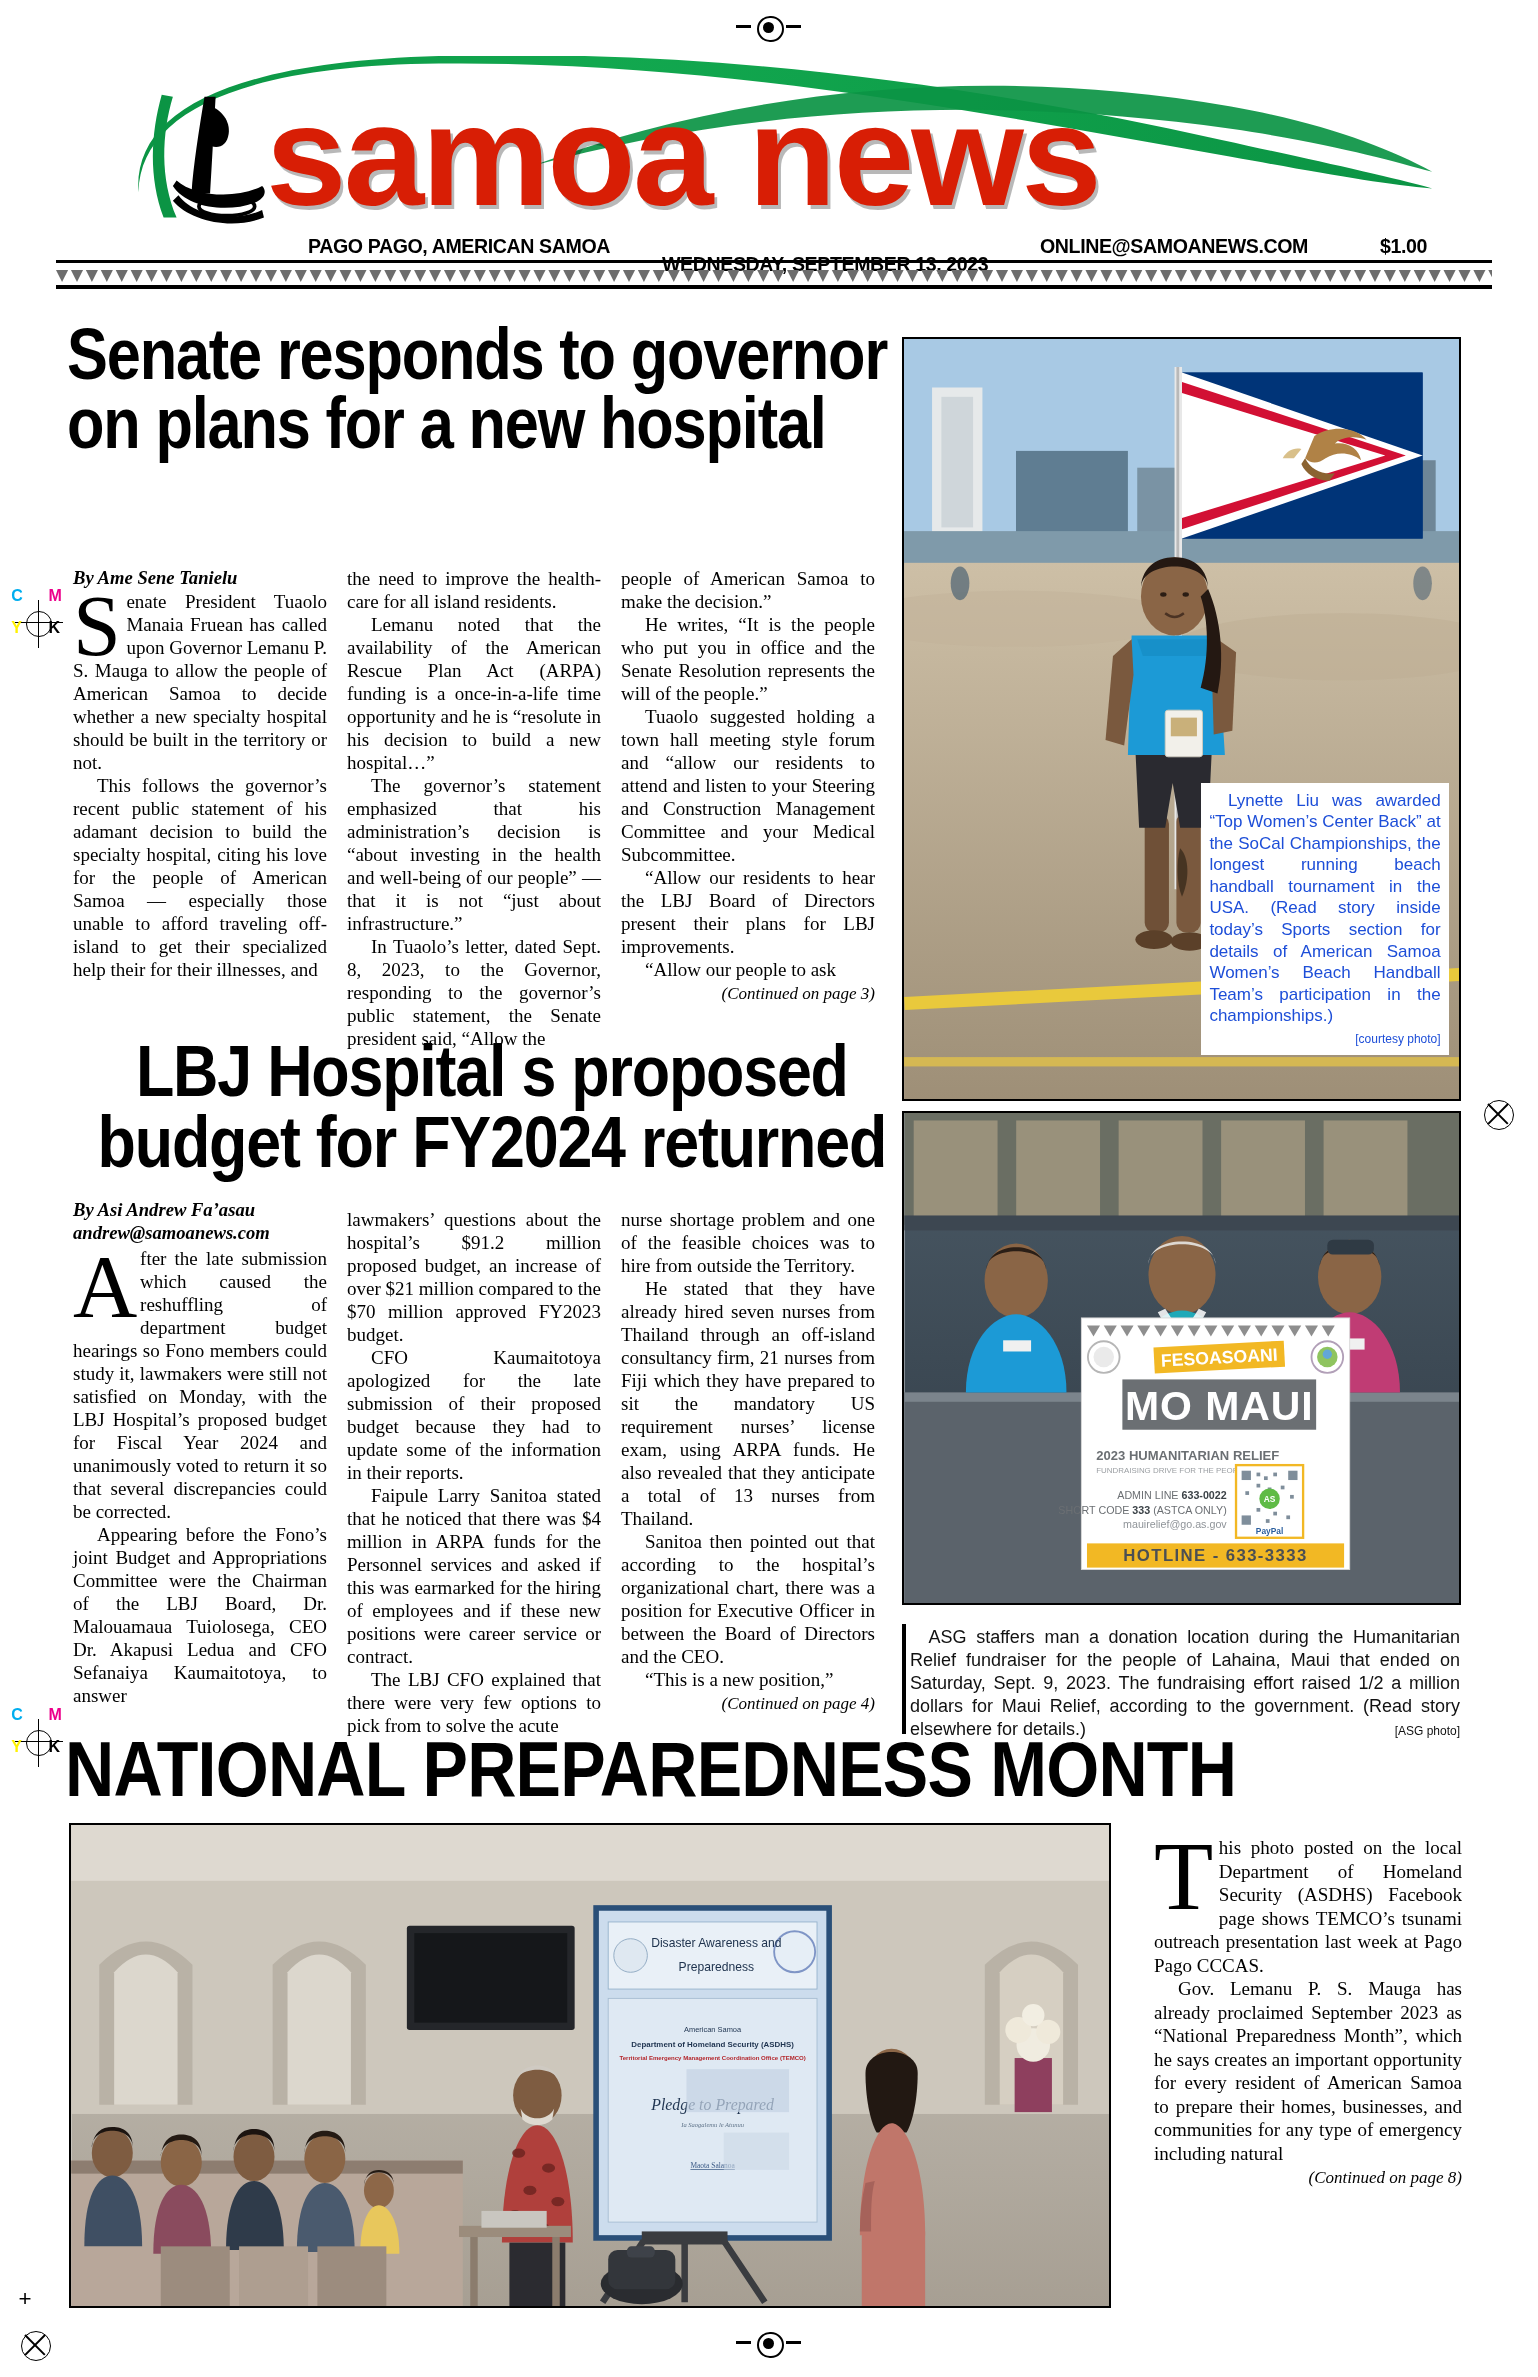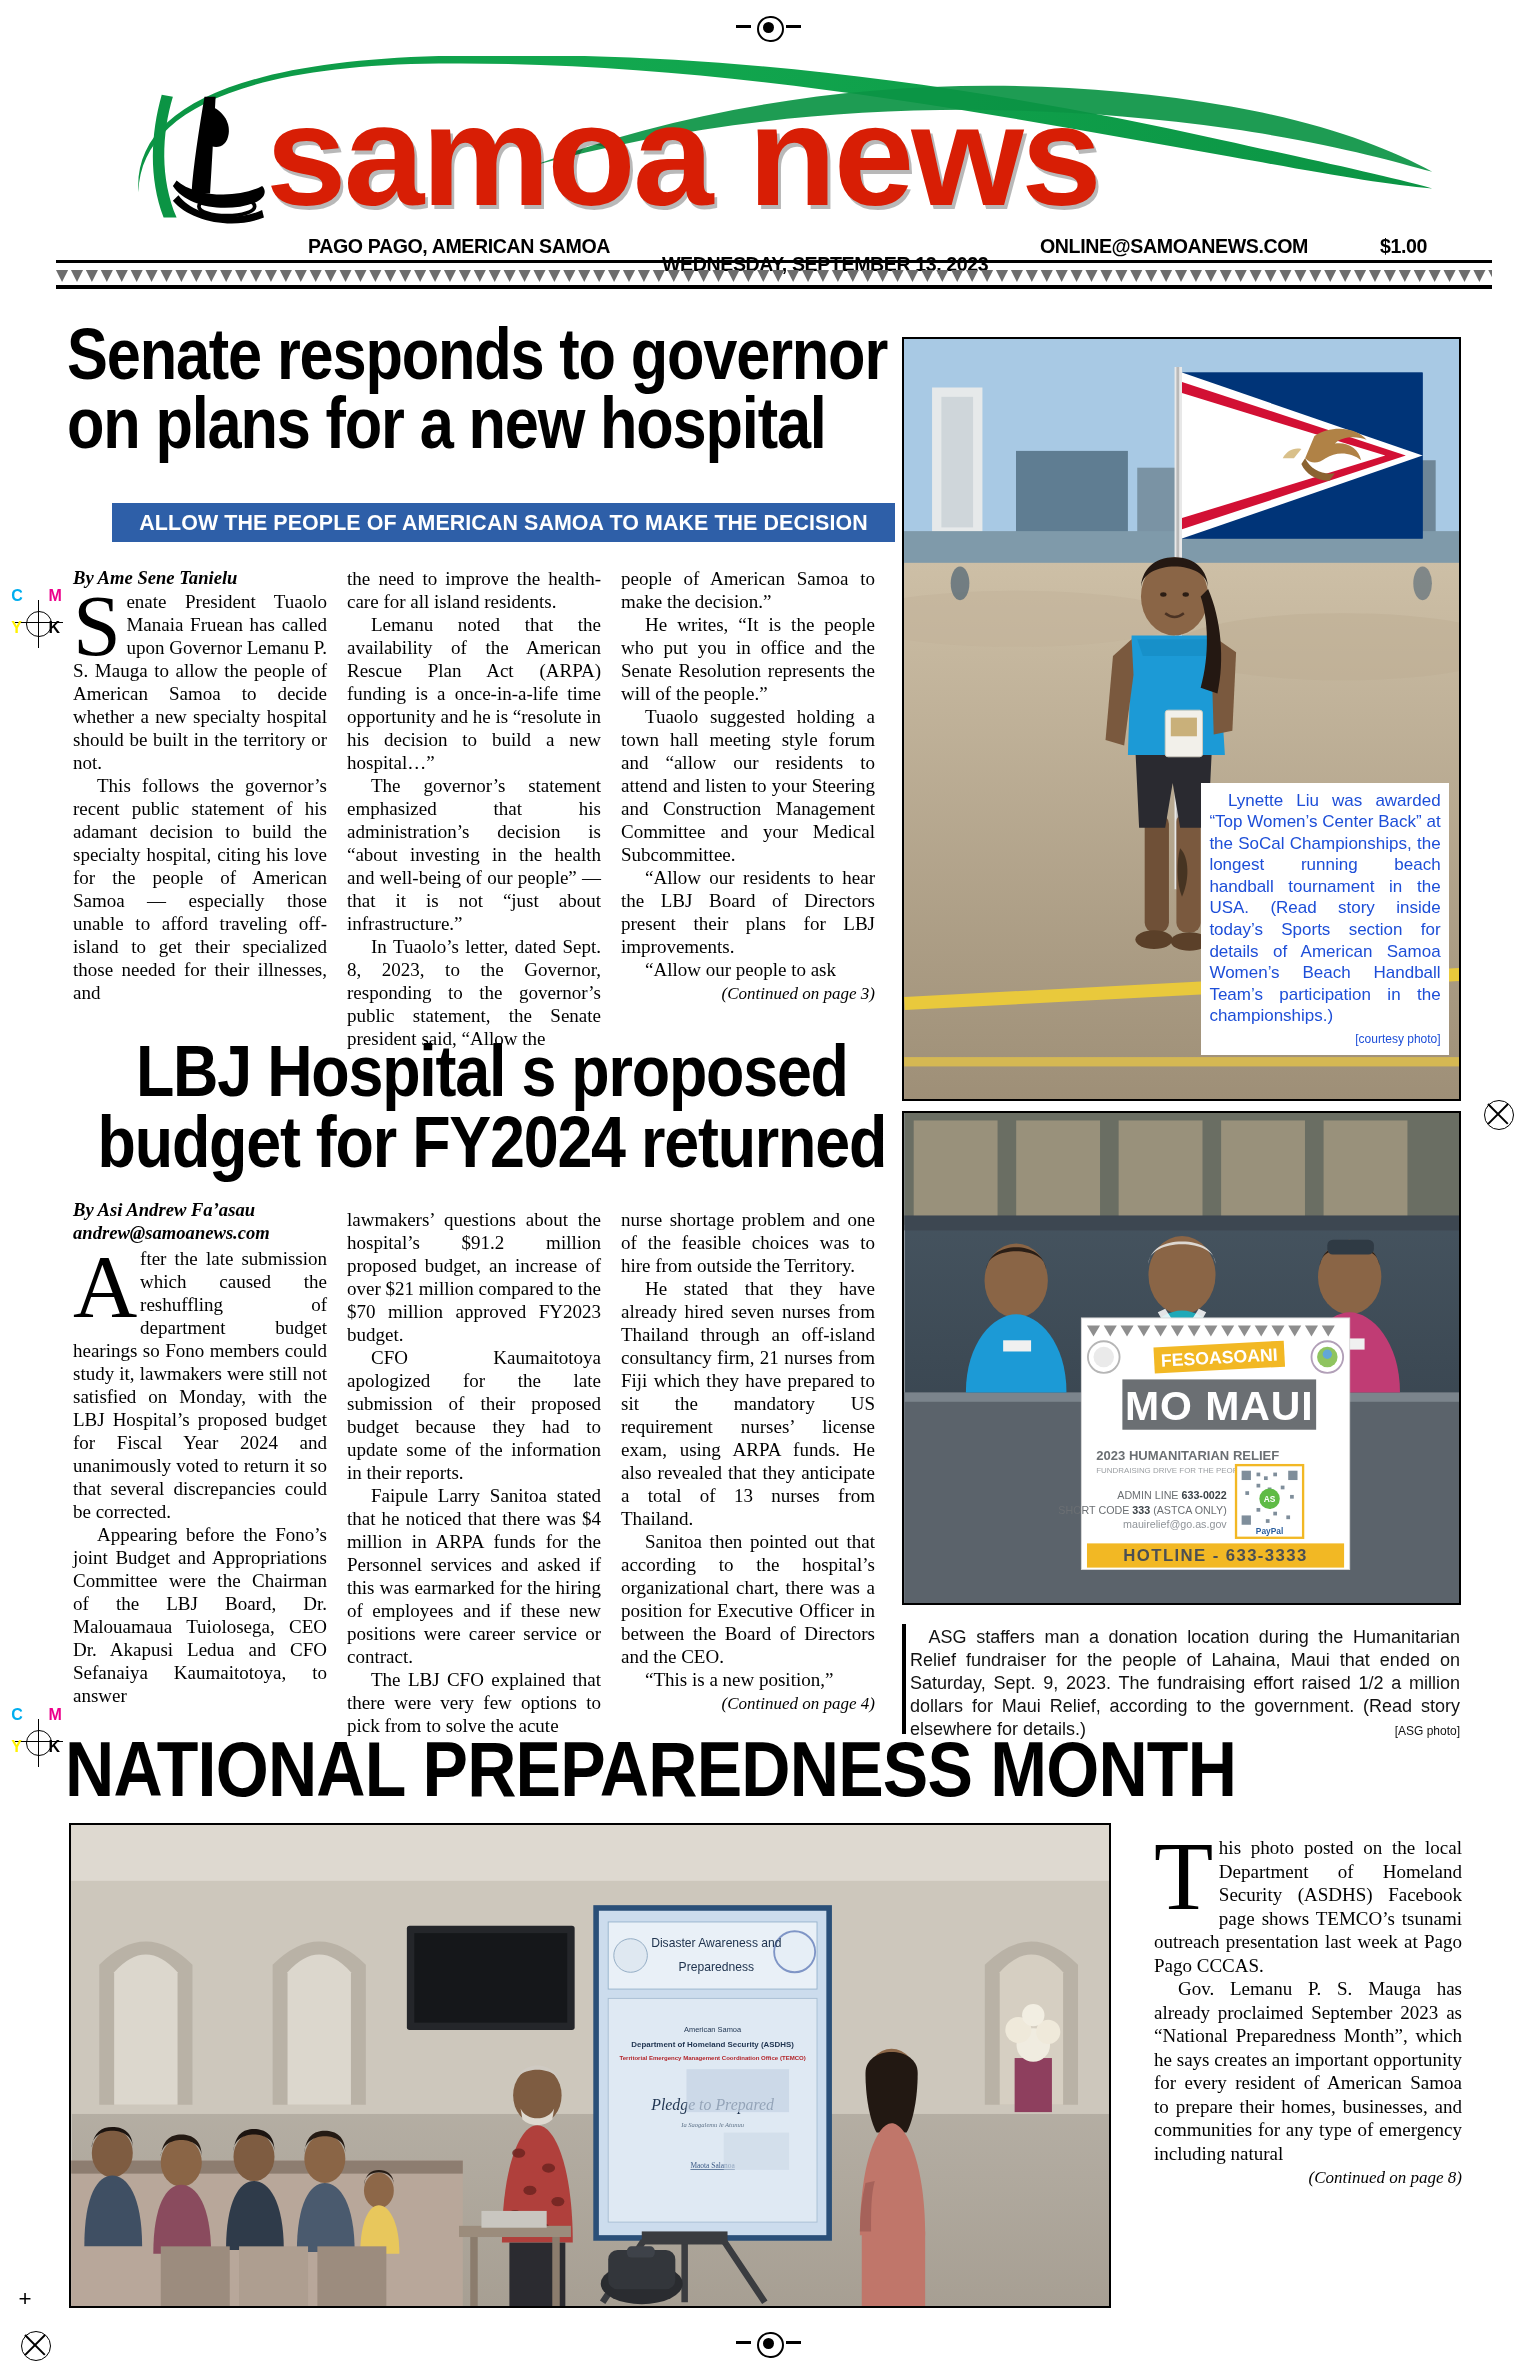--- a/index.html
+++ b/index.html
@@ -248,28 +248,25 @@
           <polygon points="1504,2 1517,2 1510.5,15"></polygon>
           <polygon points="1520,2 1533,2 1526.5,15"></polygon>
           <polygon points="1536,2 1549,2 1542.5,15"></polygon>
         </g>
     </svg>
   </div>
   <div class="rule-thin" style="left:56px;top:285px;width:1436px;height:3.7px;"></div>
 
   <div class="hedA">Senate responds to governor on plans for a new hospital</div>
 
-  <div class="subbar">
-    <span>ALLOW THE PEOPLE OF AMERICAN SAMOA TO MAKE THE DECISION</span>
-  </div>
 
   <div class="col" style="left:73px;top:567px;width:254px;">
     <div class="byline">By Ame Sene Tanielu</div>
     <p class="noind"><span class="dropcap">S</span><span>enate President Tuaolo Manaia Fruean has called upon Governor Lemanu P. S. Mauga to allow the people of American Samoa to decide whether a new specialty hospital should be built in the territory or not.</span></p>
-    <p>This follows the governor’s recent public statement of his adamant decision to build the specialty hospital, citing his love for the people of American Samoa — especially those unable to afford traveling off-island to get their specialized those needed for their illnesses, and</p>
+    <p>This follows the governor’s recent public statement of his adamant decision to build the specialty hospital, citing his love for the people of American Samoa — especially those unable to afford traveling off-island to get their specialized help their for their illnesses, and</p>
   </div>
 
   <div class="col" style="left:347px;top:567px;width:254px;">
     <p class="noind">the need to improve the health-care for all island residents.</p>
     <p>Lemanu noted that the availability of the American Rescue Plan Act (ARPA) funding is a once-in-a-life time opportunity and he is “resolute in his decision to build a new hospital…”</p>
     <p>The governor’s statement emphasized that his administration’s decision is “about investing in the health and well-being of our people” — that it is not “just about infrastructure.”</p>
     <p>In Tuaolo’s letter, dated Sept. 8, 2023, to the Governor, responding to the governor’s public statement, the Senate president said, “Allow the</p>
   </div>
 
   <div class="col" style="left:621px;top:567px;width:254px;">

